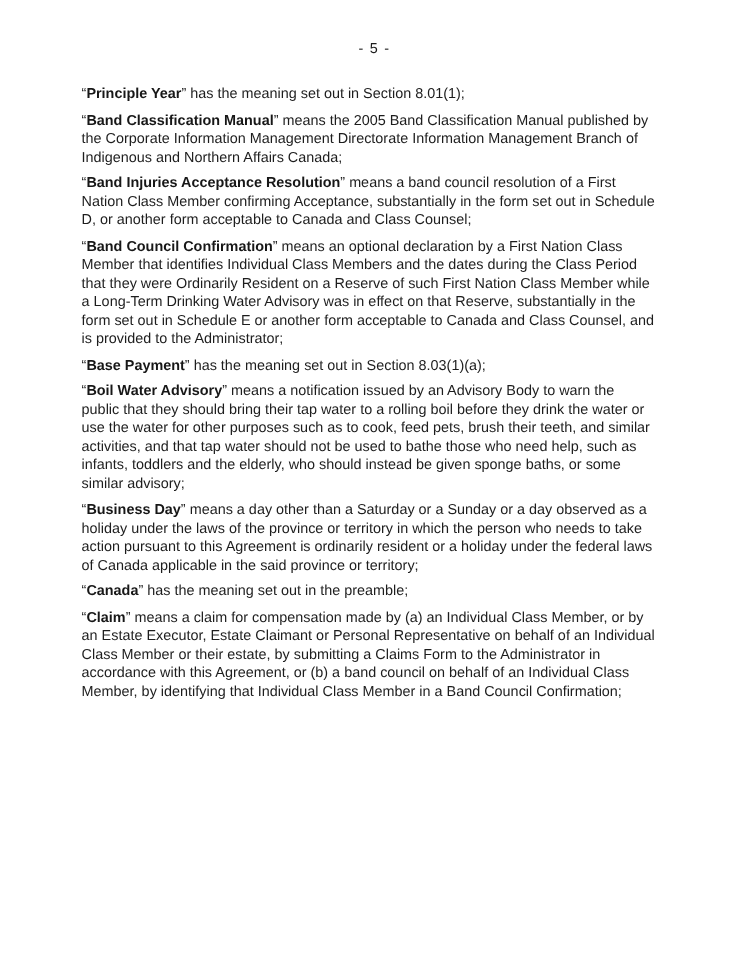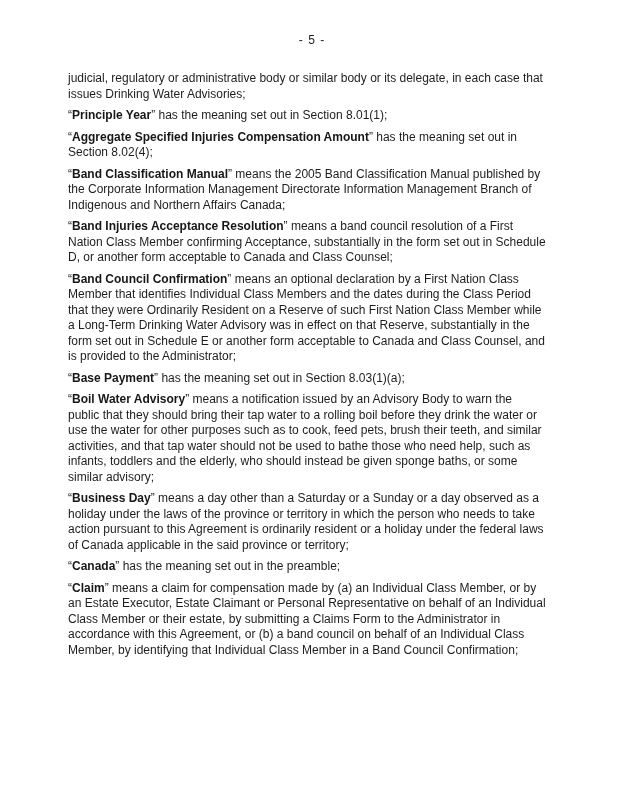--- a/index.html
+++ b/index.html
@@ -38,23 +38,21 @@
     font-weight: bold;
     color: #171717;
   }
 </style>
 </head>
 <body>
 
 <div class="page">
   <div class="page-number">- 5 -</div>
   <div class="body-text">
-      <p>judicial, regulatory or administrative body or similar body or its delegate, in each case that issues Drinking Water Advisories;</p>
       <p>“<b>Principle Year</b>” has the meaning set out in Section 8.01(1);</p>
-      <p>“<b>Aggregate Specified Injuries Compensation Amount</b>” has the meaning set out in Section 8.02(4);</p>
       <p>“<b>Band Classification Manual</b>” means the 2005 Band Classification Manual published by the Corporate Information Management Directorate Information Management Branch of Indigenous and Northern Affairs Canada;</p>
       <p>“<b>Band Injuries Acceptance Resolution</b>” means a band council resolution of a First Nation Class Member confirming Acceptance, substantially in the form set out in Schedule D, or another form acceptable to Canada and Class Counsel;</p>
       <p>“<b>Band Council Confirmation</b>” means an optional declaration by a First Nation Class Member that identifies Individual Class Members and the dates during the Class Period that they were Ordinarily Resident on a Reserve of such First Nation Class Member while a Long-Term Drinking Water Advisory was in effect on that Reserve, substantially in the form set out in Schedule E or another form acceptable to Canada and Class Counsel, and is provided to the Administrator;</p>
       <p>“<b>Base Payment</b>” has the meaning set out in Section 8.03(1)(a);</p>
       <p>“<b>Boil Water Advisory</b>” means a notification issued by an Advisory Body to warn the public that they should bring their tap water to a rolling boil before they drink the water or use the water for other purposes such as to cook, feed pets, brush their teeth, and similar activities, and that tap water should not be used to bathe those who need help, such as infants, toddlers and the elderly, who should instead be given sponge baths, or some similar advisory;</p>
       <p>“<b>Business Day</b>” means a day other than a Saturday or a Sunday or a day observed as a holiday under the laws of the province or territory in which the person who needs to take action pursuant to this Agreement is ordinarily resident or a holiday under the federal laws of Canada applicable in the said province or territory;</p>
       <p>“<b>Canada</b>” has the meaning set out in the preamble;</p>
       <p>“<b>Claim</b>” means a claim for compensation made by (a) an Individual Class Member, or by an Estate Executor, Estate Claimant or Personal Representative on behalf of an Individual Class Member or their estate, by submitting a Claims Form to the Administrator in accordance with this Agreement, or (b) a band council on behalf of an Individual Class Member, by identifying that Individual Class Member in a Band Council Confirmation;</p>
     </div>
 </div>

